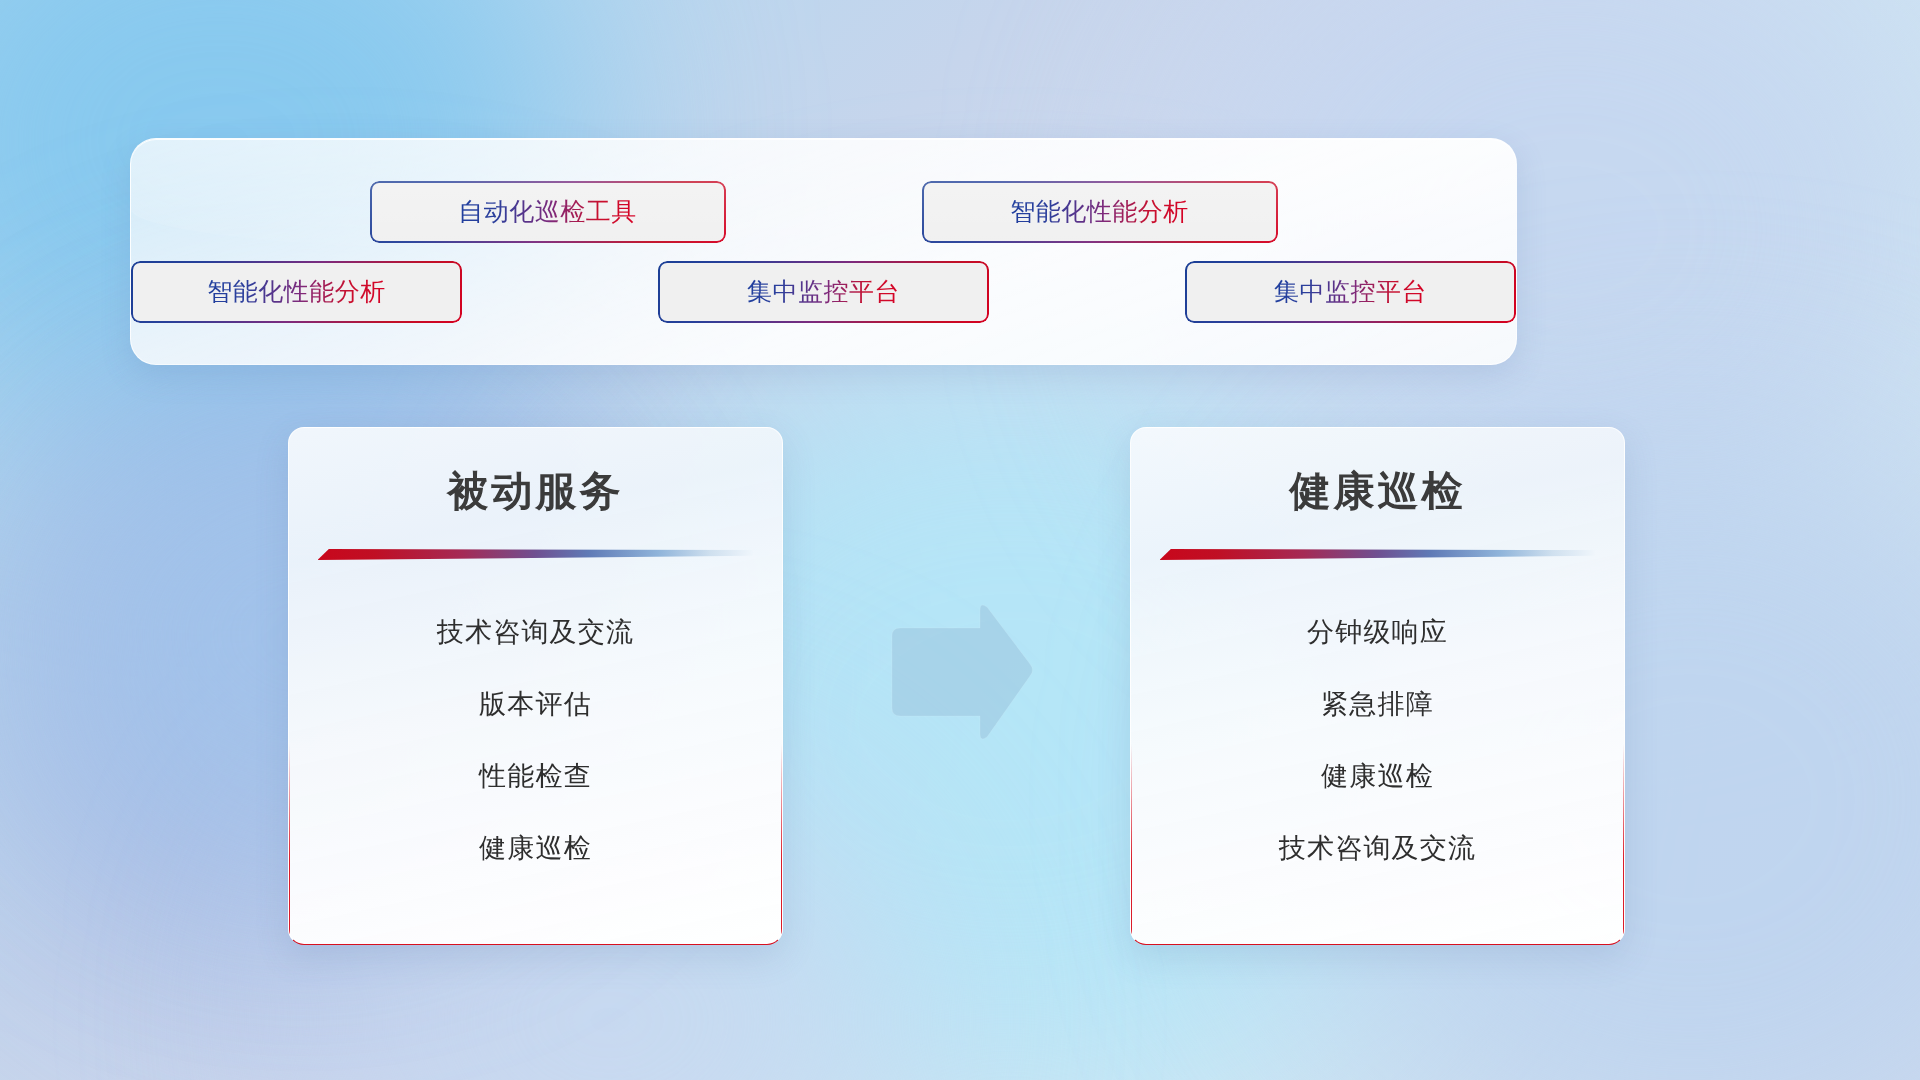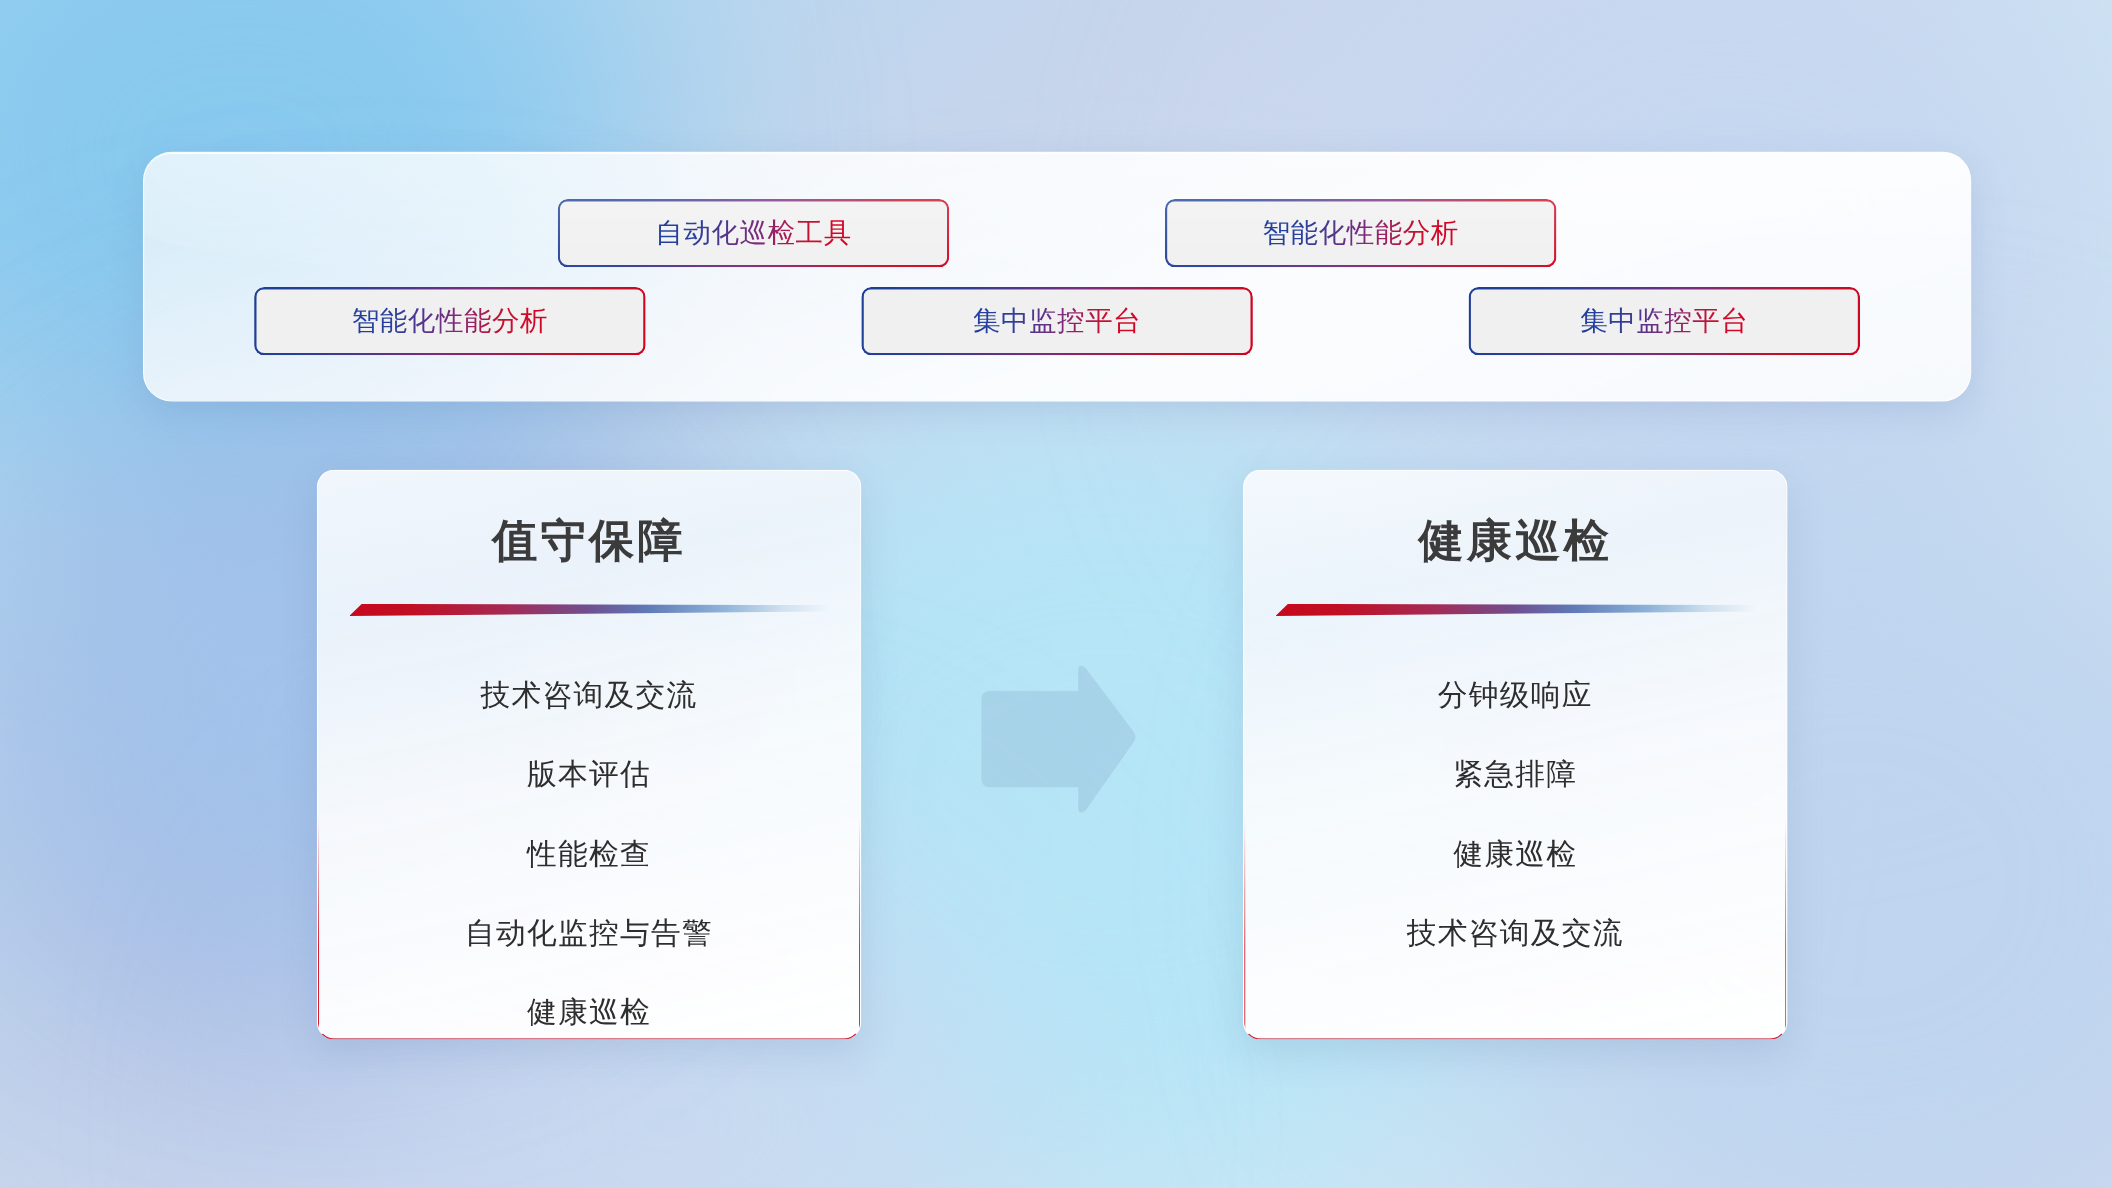--- a/index.html
+++ b/index.html
@@ -22,21 +22,21 @@
   .blob-a{width:720px;height:620px;left:-140px;top:-170px;background:rgba(134,200,238,.95);}
   .blob-b{width:760px;height:700px;left:-40px;top:330px;background:rgba(150,172,224,.55);}
   .blob-c{width:900px;height:760px;left:560px;top:340px;background:rgba(176,230,248,.85);}
   .blob-d{width:780px;height:700px;left:1180px;top:-120px;background:rgba(196,214,240,.85);}
   .blob-e{width:820px;height:760px;left:1280px;top:420px;background:rgba(186,208,238,.75);}
   .blob-f{width:620px;height:520px;left:300px;top:760px;background:rgba(200,216,240,.8);}
   .blob-g{width:520px;height:430px;left:40px;top:420px;background:rgba(158,196,236,.7);}
 
   
   #top-panel{
-    position:absolute;left:130px;top:138px;width:1662px;height:227px;
+    position:absolute;left:130px;top:138px;width:1387px;height:227px;
     border-radius:26px;
     background:linear-gradient(160deg,rgba(255,255,255,.62) 0%,rgba(255,255,255,.80) 30%,rgba(255,255,255,.92) 62%,rgba(255,255,255,.86) 100%);
     box-shadow:0 10px 30px rgba(90,120,170,.17), 0 1px 0 rgba(255,255,255,.9) inset;
     border:1px solid rgba(255,255,255,.75);
     z-index:3;
     display:flex;flex-direction:column;justify-content:center;
     padding:0 0;
     box-sizing:border-box;
   }
   .tag-row{
@@ -172,29 +172,28 @@
       <span>集中监控平台</span>
     </div>
     <div class="tag">
       <span>集中监控平台</span>
     </div>
   </div>
 
 </div>
 
 <div class="card" id="card-proactive">
-  <div class="card-title">值守保障</div>
+  <div class="card-title">被动服务</div>
   <div class="divider-wrap">
     <div class="divider"></div>
   </div>
   <div class="card-list">
     <div class="card-item">技术咨询及交流</div>
     <div class="card-item">版本评估</div>
     <div class="card-item">性能检查</div>
-    <div class="card-item">自动化监控与告警</div>
     <div class="card-item">健康巡检</div>
   </div>
 </div>
 
 <svg id="flow-arrow" viewBox="0 0 152 144">
   <path d="M8 36 Q8 28 16 28 L96 28 L96 10 Q96 2 103 7 L146 64 Q151 70 146 76 L103 137 Q96 142 96 134 L96 116 L16 116 Q8 116 8 108 Z" fill="rgba(120,150,185,0.22)" stroke="rgba(255,255,255,0.10)" stroke-width="1"></path>
 </svg>
 
 <div class="card" id="card-reactive">
   <div class="card-title">健康巡检</div>

